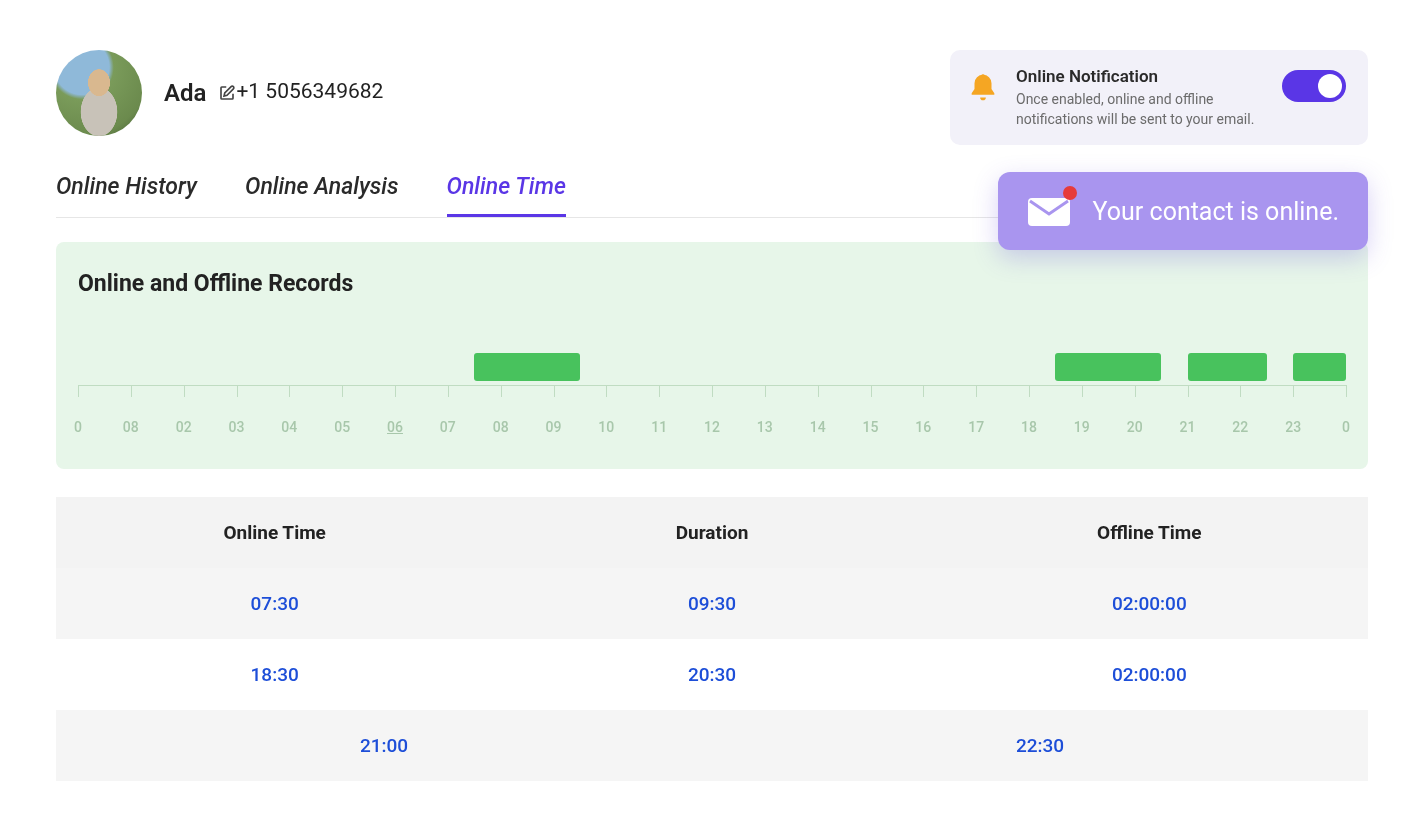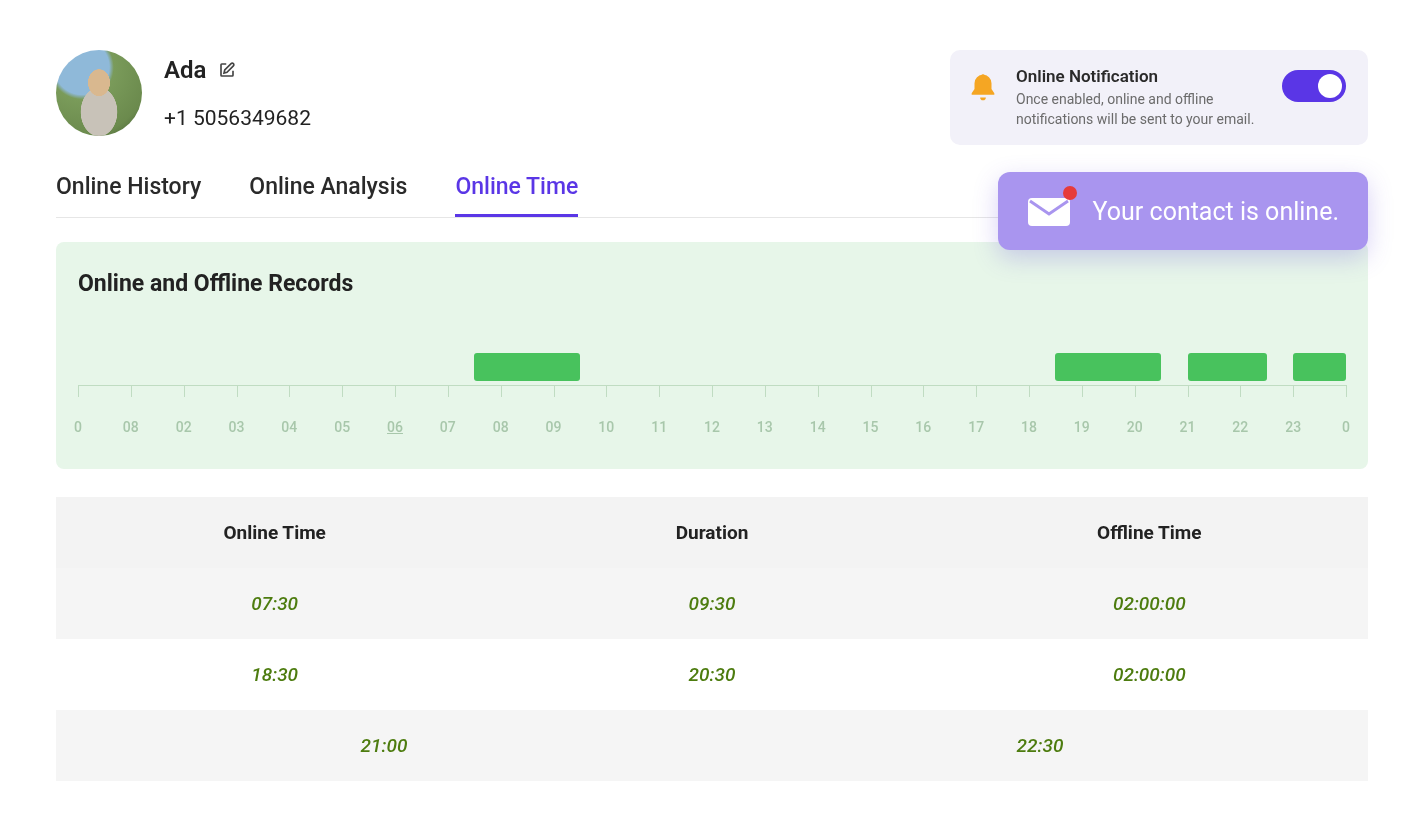--- a/index.html
+++ b/index.html
@@ -39,21 +39,21 @@
   overflow: hidden;
 }
 .avatar::after {
   content: "";
   position: absolute;
   inset: 0;
   background:
     radial-gradient(ellipse 18px 22px at 50% 38%, #d9b88f 0%, #d9b88f 60%, transparent 62%),
     radial-gradient(ellipse 30px 40px at 50% 72%, #c8c2b8 0%, #c8c2b8 60%, transparent 62%);
 }
-.profile-text { display: flex; flex-direction: column; gap: 22px; }
+.profile-text { display: flex; flex-direction: row; gap: 0; }
 .profile-name-row { display: flex; align-items: center; gap: 12px; }
 .profile-name { font-size: 24px; font-weight: 600; color: #222; }
 .edit-icon { width: 18px; height: 18px; color: #444; cursor: pointer; }
 .profile-phone { font-size: 21px; color: #222; font-weight: 400; }
 
 .notif-card {
   background: #f2f1f9;
   border-radius: 10px;
   padding: 16px 22px 16px 16px;
   display: flex;
@@ -80,20 +80,21 @@
   border-bottom: 1px solid #e6e6e6;
   margin-bottom: 24px;
 }
 .tab {
   font-size: 23px;
   font-weight: 500;
   color: #2a2a2a;
   padding-bottom: 14px;
   cursor: pointer;
   border-bottom: 3px solid transparent;
+  font-style: italic;
 }
 .tab.active { color: #5a36e6; border-bottom-color: #5a36e6; }
 
 .toast {
   position: absolute;
   right: 56px;
   top: 172px;
   background: #a995ef;
   border-radius: 12px;
   padding: 22px 29px;
@@ -157,21 +158,21 @@
   font-size: 14px;
   color: #a8c7ab;
   font-weight: 500;
 }
 
 .table { width: 100%; }
 .trow { display: flex; }
 .trow > div { flex: 1; text-align: center; padding: 24px 0; font-size: 19px; }
 .thead { background: #f3f3f3; }
 .thead > div { font-weight: 700; color: #222; }
-.trow.body { color: #4d7c0f; font-weight: 500; font-style: italic; }
+.trow.body { color: #1d4ed8; font-weight: 500; }
 .trow.body:nth-child(odd) { background: #f5f5f5; }
 .trow.body:nth-child(even) { background: #fff; }
 </style>
 </head>
 <body>
 <div class="container">
 
 <div class="header">
   <div class="profile">
     <div class="avatar"></div>

